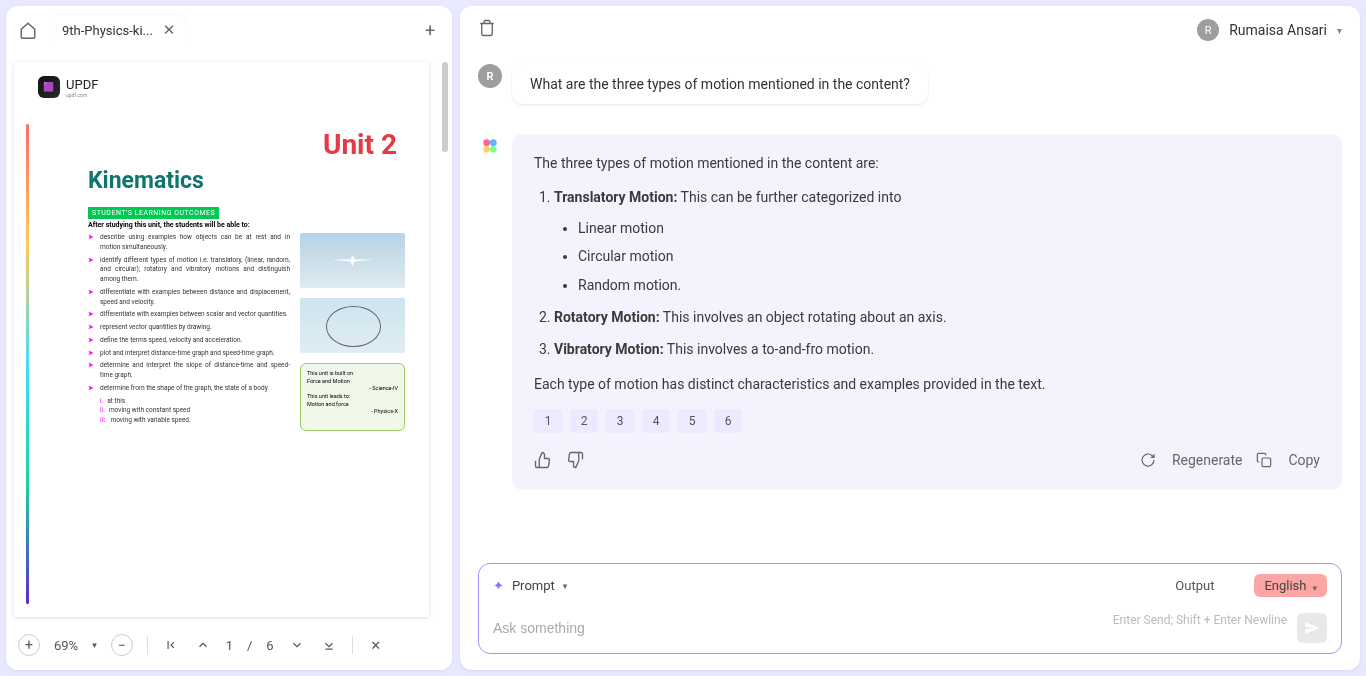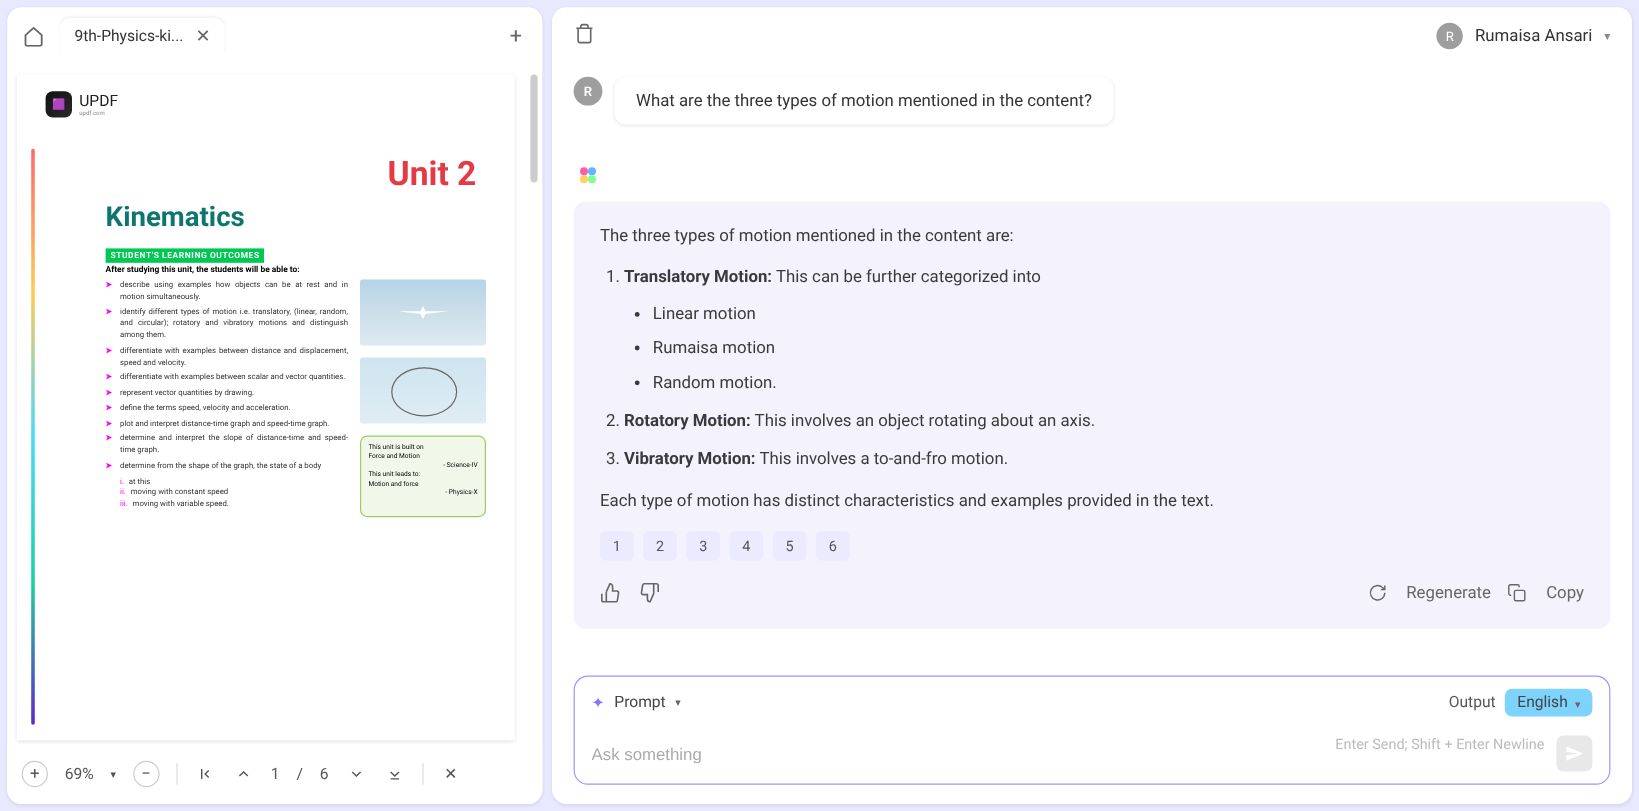--- a/index.html
+++ b/index.html
@@ -129,21 +129,21 @@
     .chapter-title {
       font-size: 23px;
       color: #0f766e;
       font-weight: 700;
       margin: 6px 0 6px 50px;
     }
     .green-band {
       background: #00c853;
       color: #fff;
       font-size: 7px;
-      font-weight: 700;
+      font-weight: 400;
       padding: 2px 4px;
       display: inline-block;
       margin-left: 50px;
       letter-spacing: 0.5px;
     }
     .objectives-intro {
       font-size: 7px;
       font-weight: 700;
       margin-left: 50px;
       margin-top: 2px;
@@ -274,21 +274,21 @@
       flex-shrink: 0;
     }
     .user-bubble {
       background: #fff;
       box-shadow: 0 1px 3px rgba(0,0,0,0.1);
       border-radius: 10px;
       padding: 12px 18px;
       font-size: 14px;
       color: #333;
     }
-    .ai-msg-row { display: flex; gap: 10px; flex-direction: column; }
+    .ai-msg-row { display: flex; gap: 10px; }
     .avatar-ai { width: 24px; height: 24px; flex-shrink: 0; display:flex; align-items:center; justify-content:center; }
     .ai-bubble {
       background: #f4f3fd;
       border-radius: 10px;
       padding: 18px 22px;
       font-size: 14px;
       color: #3a3a3a;
       flex: 1;
       line-height: 1.6;
     }
@@ -322,23 +322,23 @@
     .prompt-top {
       display: flex; align-items: center; gap: 8px;
       padding-bottom: 10px;
       font-size: 13px;
     }
     .sparkle { color: #8b6fff; }
     .prompt-label { color: #444; }
     .caret { font-size: 9px; color: #666; }
     .output-label { margin-left: auto; color: #555; font-size: 13px; }
     .lang-pill {
-      background: #7dd3fc; border-radius: 6px;
+      background: #fca5a5; border-radius: 6px;
       padding: 4px 10px; font-size: 13px; color: #444;
-      display: flex; align-items: flex-end; gap: 6px;
+      display: flex; align-items: flex-end; gap: 6px; margin-left: 32px;
     }
     .prompt-input-row {
       display: flex; 
       padding-top: 6px;
     }
     .prompt-input {
       flex: 1; border: none; outline: none;
       font-size: 14px; color: #333;
     }
     .prompt-input::placeholder { color: #aaa; }
@@ -512,21 +512,21 @@
             <circle cx="16" cy="16" r="4" fill="#7fff8f"></circle>
           </svg>
       </div>
       <div class="ai-bubble">
         <div>The three types of motion mentioned in the content are:</div>
         <ol>
           <li>
             <strong>Translatory Motion:</strong><span> This can be further categorized into</span>
             <ul>
               <li>Linear motion</li>
-              <li>Rumaisa motion</li>
+              <li>Circular motion</li>
               <li>Random motion.</li>
             </ul>
           </li>
           <li><strong>Rotatory Motion:</strong><span> This involves an object rotating about an axis.</span></li>
           <li><strong>Vibratory Motion:</strong><span> This involves a to-and-fro motion.</span></li>
         </ol>
         <div>Each type of motion has distinct characteristics and examples provided in the text.</div>
         <div class="ref-chips">
           <div class="chip">1</div>
           <div class="chip">2</div>

